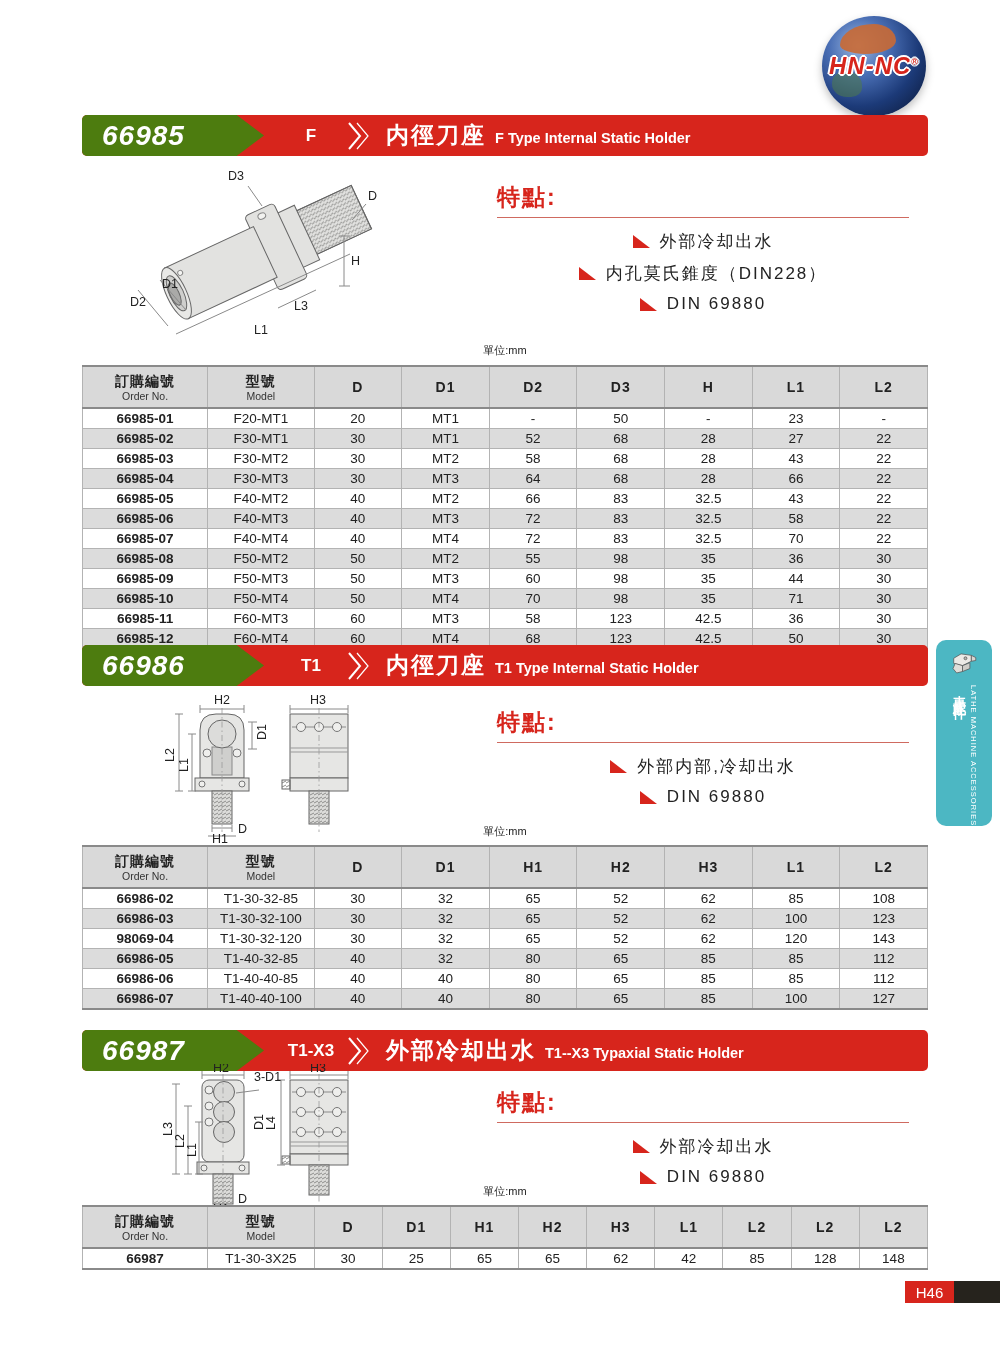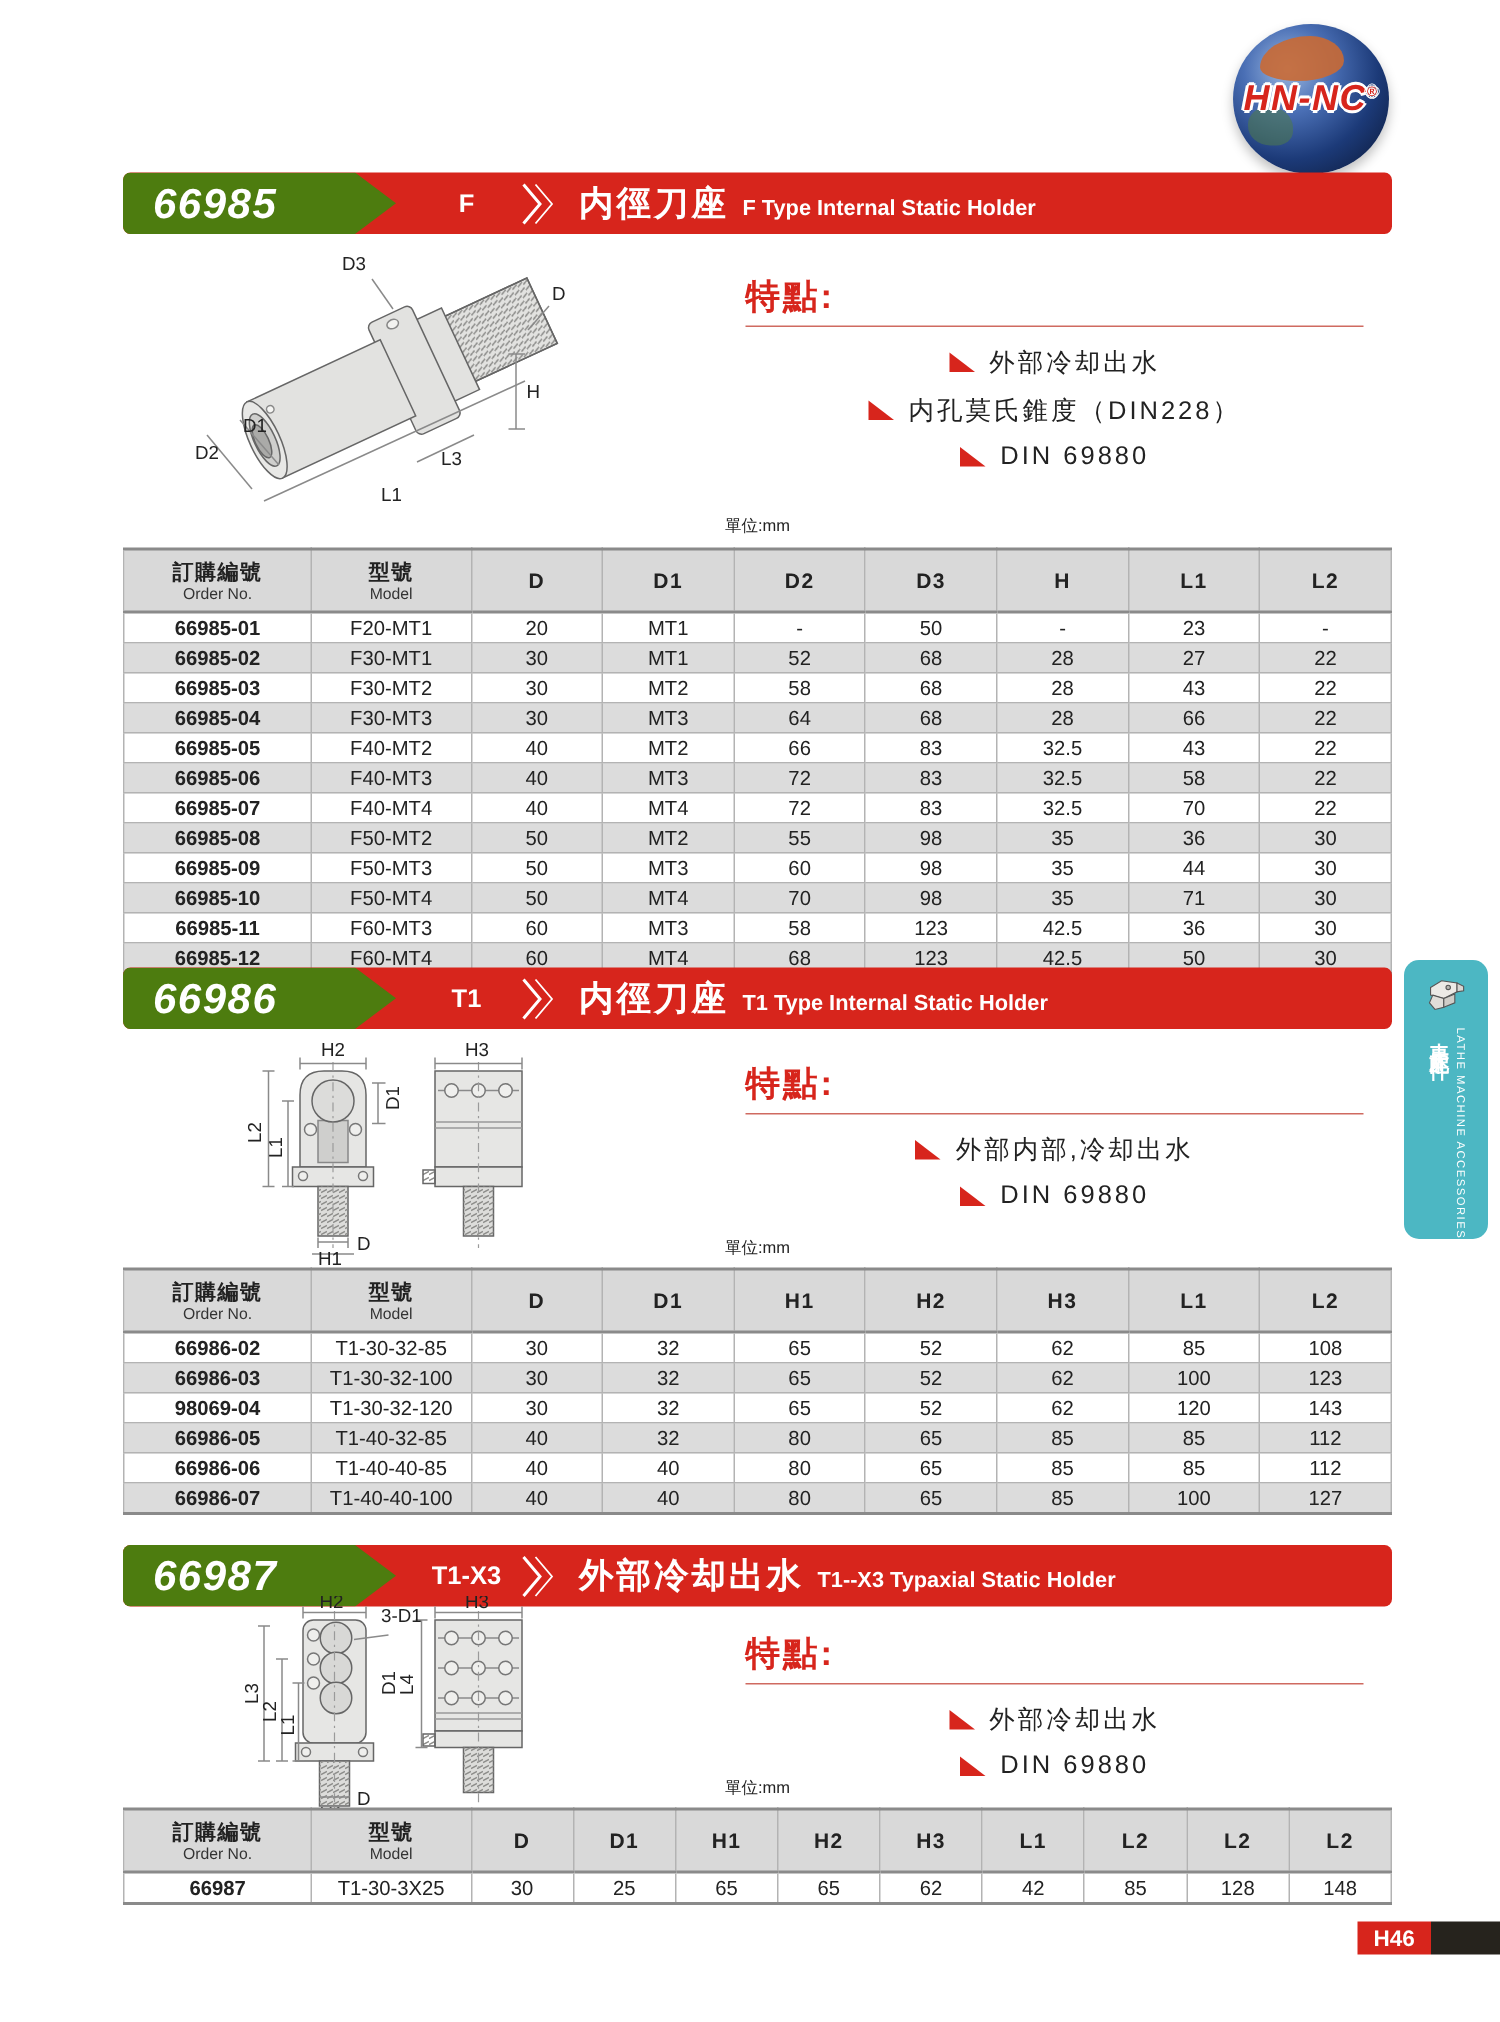--- a/index.html
+++ b/index.html
@@ -63,21 +63,21 @@
 
   
   .side-tab{position:absolute;left:936px;top:640px;width:56px;height:186px;background:#4cb7c3;
     border-radius:10px;display:flex;flex-direction:column;align-items:center;padding-top:8px;box-sizing:border-box;}
   .side-texts{display:flex;flex-direction:row;margin-top:6px;justify-content:center;}
   .side-zh{writing-mode:vertical-rl;color:#fff;font-size:13px;font-weight:bold;letter-spacing:4px;}
   .side-en{writing-mode:vertical-rl;color:#fff;font-size:7.5px;letter-spacing:1px;margin-left:1px;}
 
   
   .page-num-box{position:absolute;left:905px;top:1281px;width:49px;height:22px;background:#d7251c;
-    color:#fff;font-size:15px;font-weight:bold;display:flex;align-items:center;justify-content:center;}
+    color:#fff;font-size:15px;font-weight:normal;display:flex;align-items:center;justify-content:center;}
   .page-num-bar{position:absolute;left:954px;top:1281px;width:46px;height:22px;background:#26231d;}
 </style>
 </head>
 <body>
 
 <div class="page">
 
   <div class="globe">
     <div class="globe-land"></div>
     <div class="globe-land2"></div>

